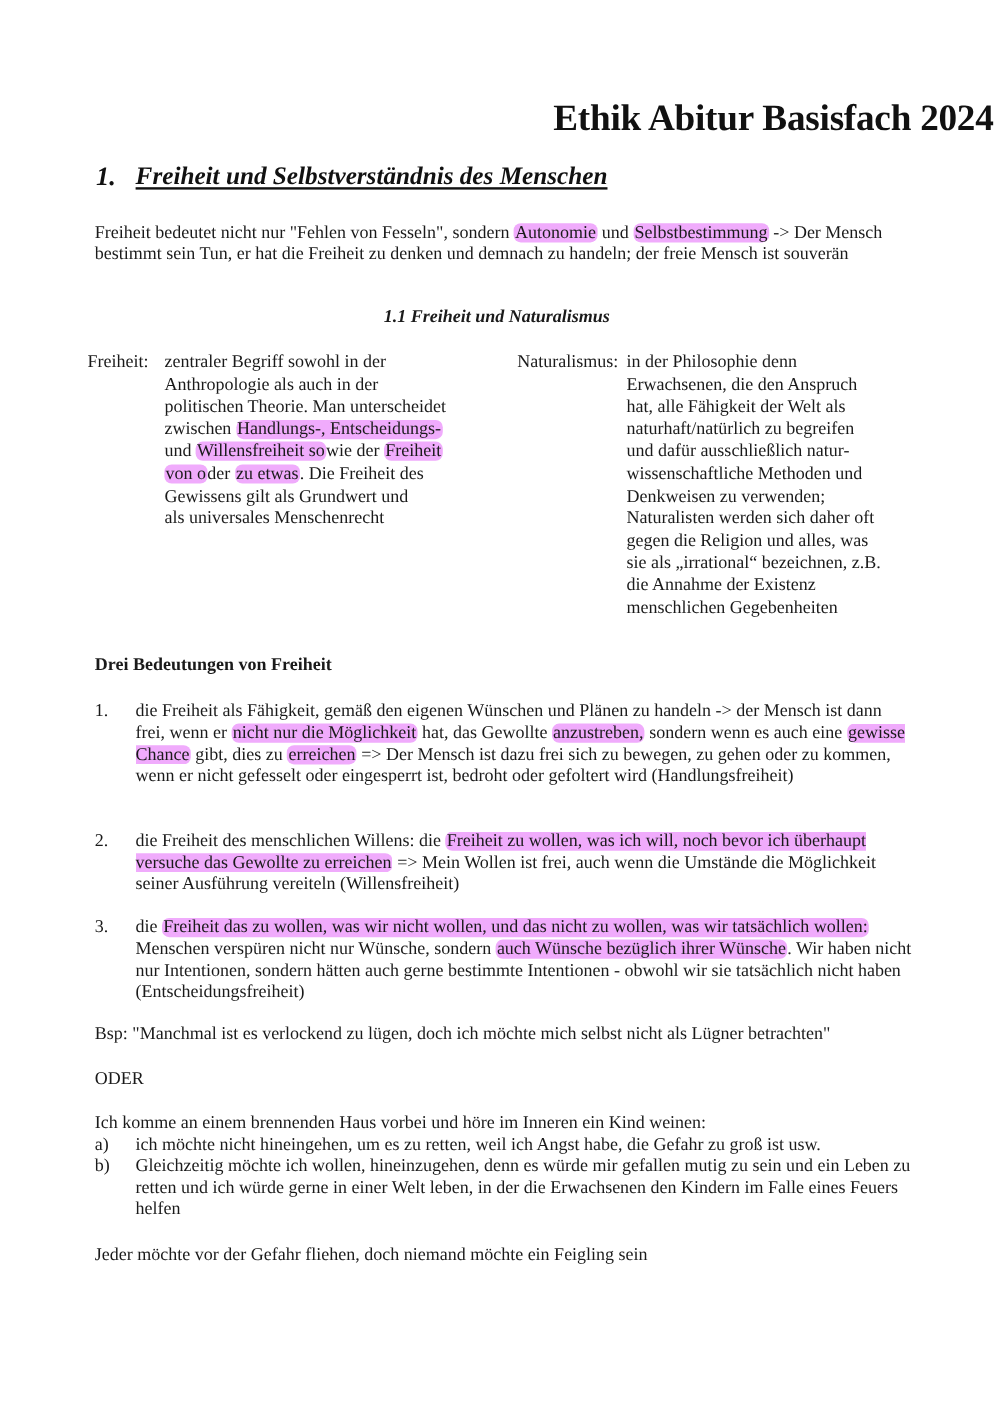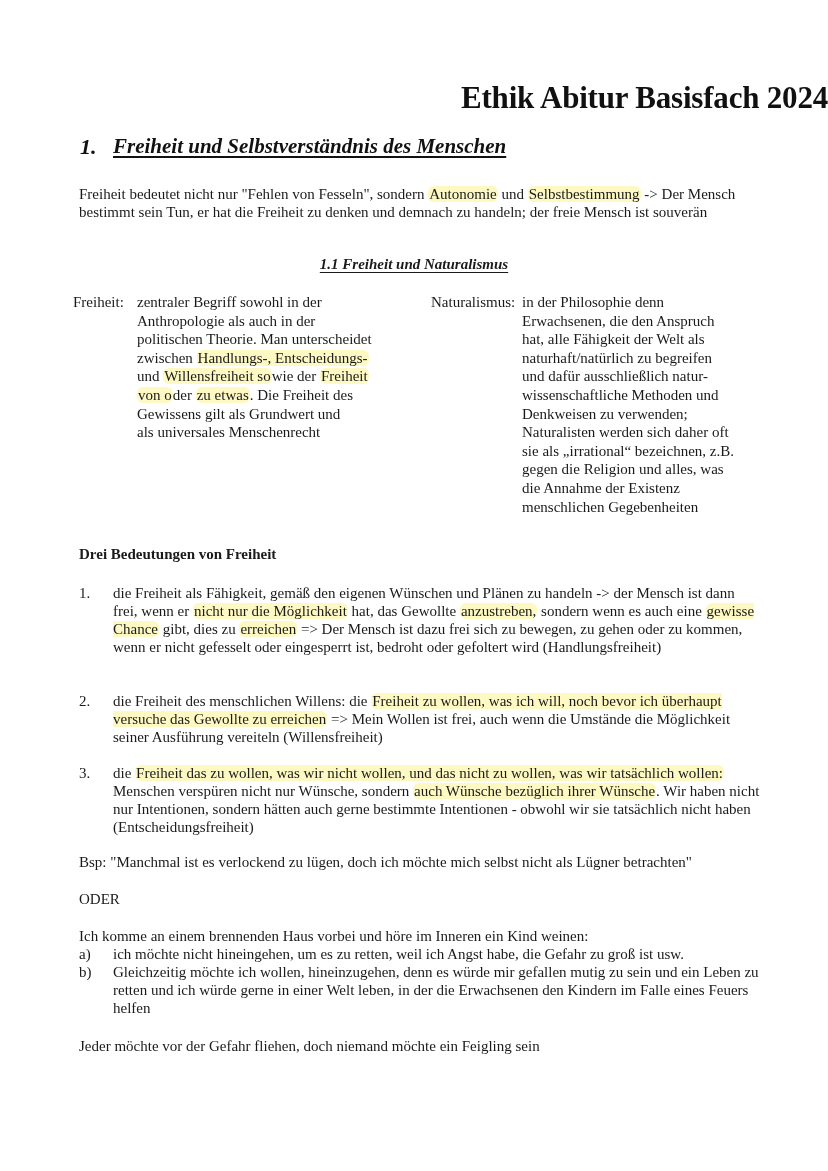--- a/index.html
+++ b/index.html
@@ -20,25 +20,25 @@
   .h1 {
     left: 113px; top: 134px; font-size: 21px; font-weight: bold; font-style: italic;
     text-decoration: underline; text-underline-offset: 3px; color:#111;
   }
   .body-text { font-size: 15px; line-height: 18px; }
   .intro { left: 79px; top: 185px; width: 680px; }
   .h2 {
     left: 0; width: 828px; top: 256px; text-align: center;
     font-size: 15px; font-weight: bold; font-style: italic;
   }
-  .h2 span { text-decoration: underline; text-underline-offset: 3px; }
+  .h2 span { text-underline-offset: 3px; }
   .def-term { font-size: 15px; line-height: 18.6px; }
   .def-body { font-size: 15px; line-height: 18.6px; }
   .hl {
-    background: #fef9c3; border-radius: 6px; padding: 0 1px;
+    background: #f0abfc; border-radius: 6px; padding: 0 1px;
   }
   .h3 { left: 79px; top: 546px; font-size: 15px; font-weight: bold; }
   .li-num { font-size: 15px; line-height: 18px; }
   .li-body { font-size: 15px; line-height: 18px; width: 640px; }
   .p { left: 79px; font-size: 15px; line-height: 18px; width: 690px; }
 </style>
 </head>
 <body>
 
 <div class="page">
@@ -67,22 +67,22 @@
   <div class="abs def-term" style="left:431px; top:293px;">Naturalismus:</div>
   <div class="abs def-body" style="left:522px; top:293px; width:240px;">
     <div>in der Philosophie denn</div>
     <div>Erwachsenen, die den Anspruch</div>
     <div>hat, alle Fähigkeit der Welt als</div>
     <div>naturhaft/natürlich zu begreifen</div>
     <div>und dafür ausschließlich natur-</div>
     <div>wissenschaftliche Methoden und</div>
     <div>Denkweisen zu verwenden;</div>
     <div>Naturalisten werden sich daher oft</div>
+    <div>gegen die Religion und alles, was</div>
     <div>sie als „irrational“ bezeichnen, z.B.</div>
-    <div>gegen die Religion und alles, was</div>
     <div>die Annahme der Existenz</div>
     <div>menschlichen Gegebenheiten</div>
   </div>
 
   <div class="abs h3">Drei Bedeutungen von Freiheit</div>
 
   <div class="abs li-num" style="left:79px; top:584px;">1.</div>
   <div class="abs li-body" style="left:113px; top:584px; width:650px;"><span>die Freiheit als Fähigkeit, gemäß den eigenen Wünschen und Plänen zu handeln -&gt; der Mensch ist dann frei, wenn er </span><span class="hl">nicht nur die Möglichkeit</span><span> hat, das Gewollte </span><span class="hl">anzustreben,</span><span> sondern wenn es auch eine </span><span class="hl">gewisse Chance</span><span> gibt, dies zu </span><span class="hl">erreichen</span><span> =&gt; Der Mensch ist dazu frei sich zu bewegen, zu gehen oder zu kommen, wenn er nicht gefesselt oder eingesperrt ist, bedroht oder gefoltert wird (Handlungsfreiheit)</span></div>
 
   <div class="abs li-num" style="left:79px; top:692px;">2.</div>

